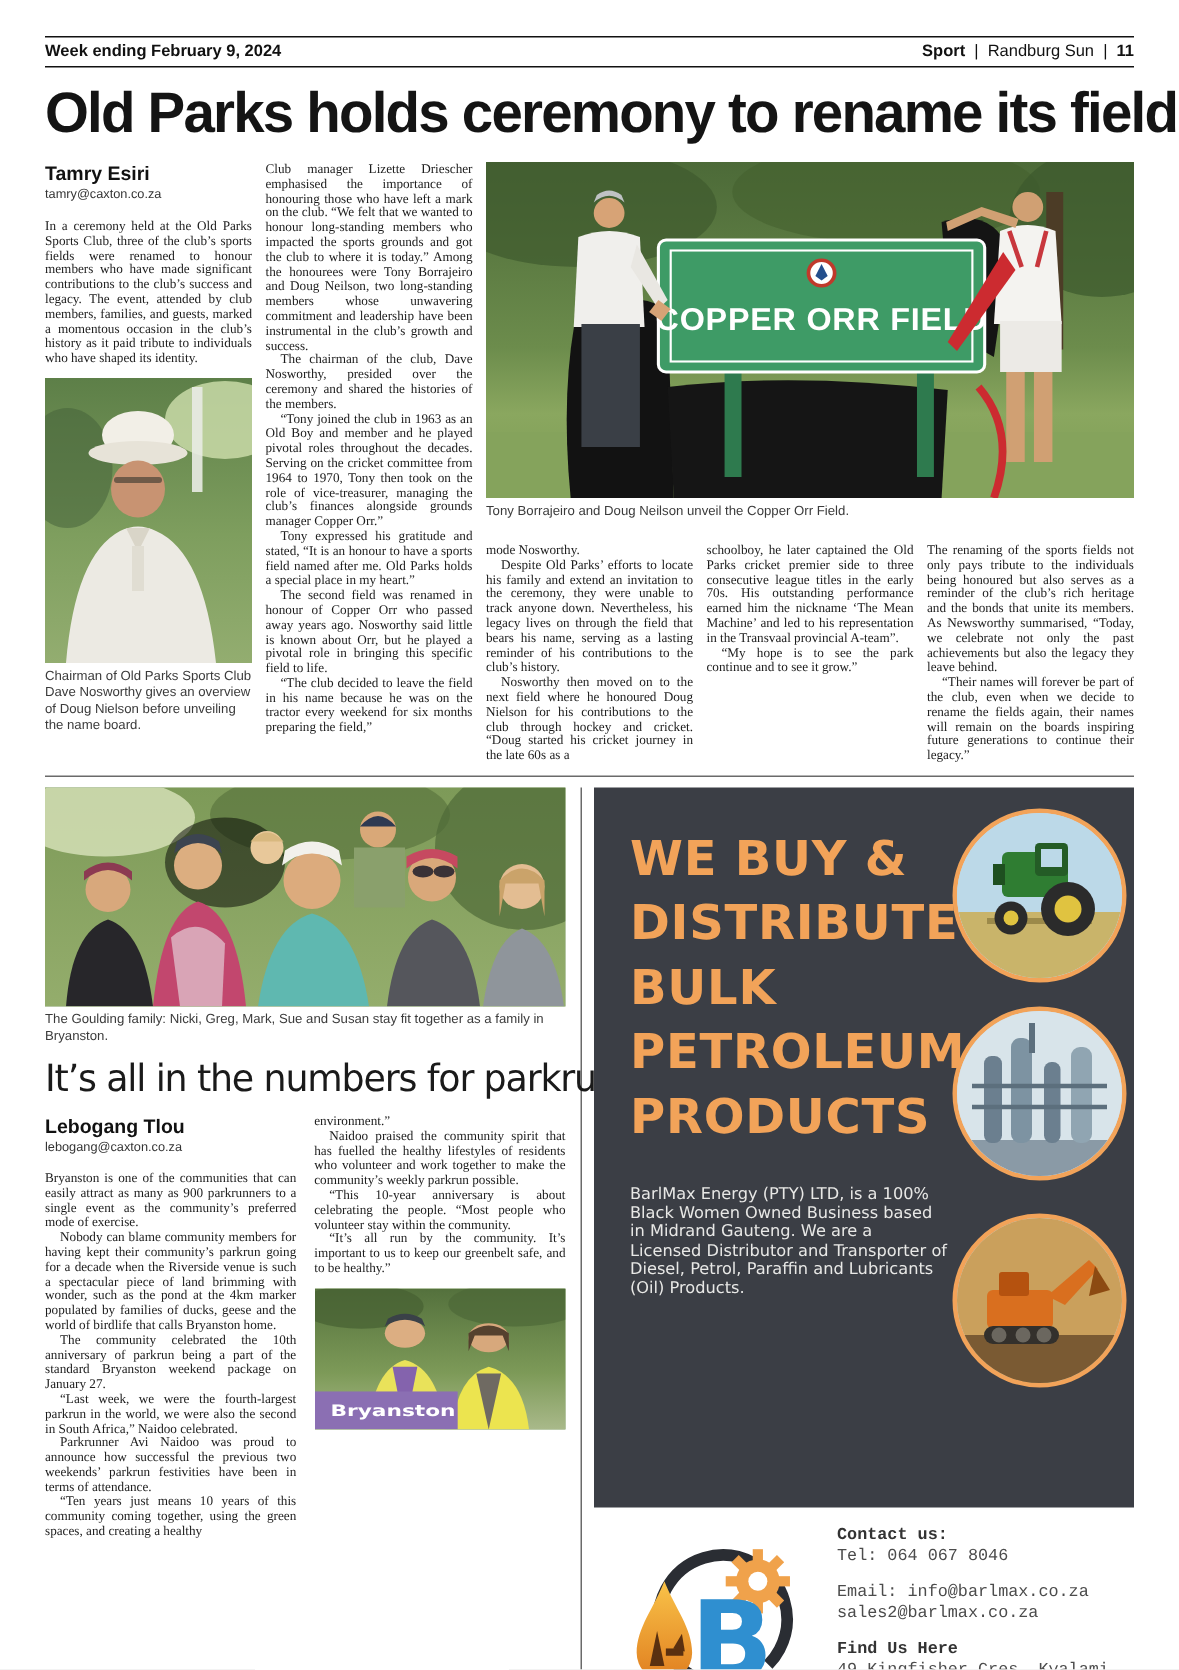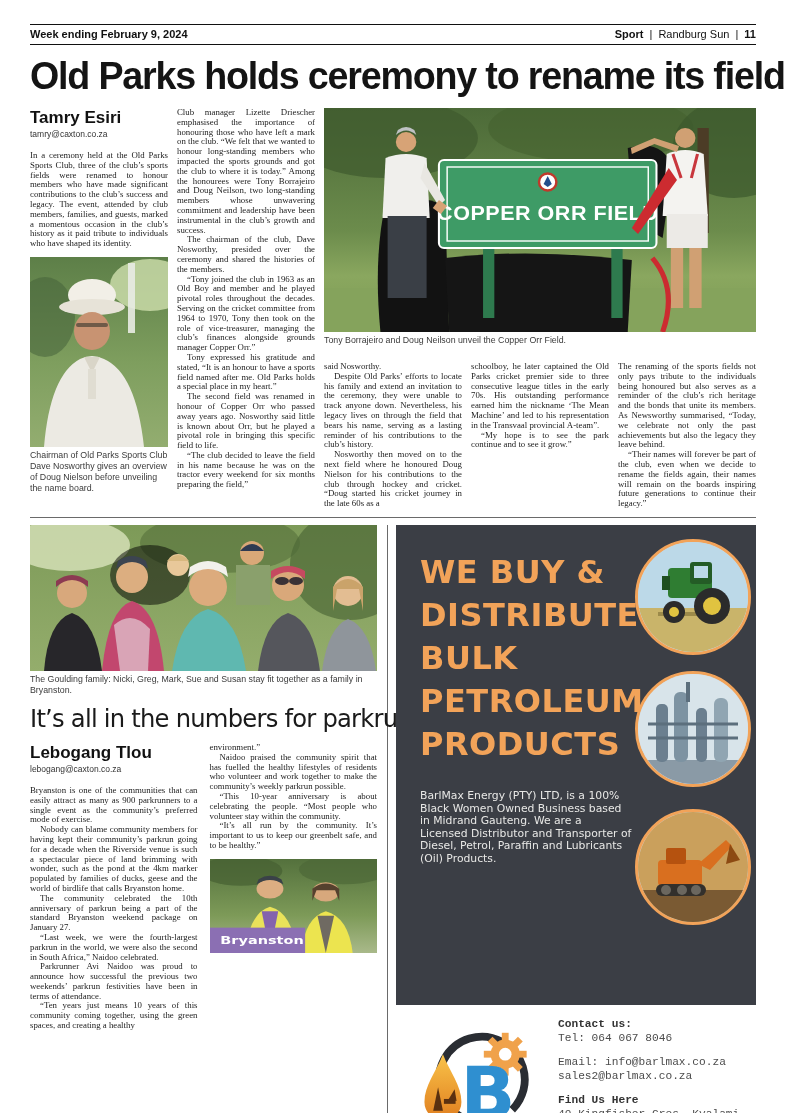--- a/index.html
+++ b/index.html
@@ -31,21 +31,21 @@
     column-gap:9px; row-gap:6px;
     grid-template-rows:248px auto;
   }
   .a1-c1 { grid-column:1; grid-row:1/3; }
   .a1-c2 { grid-column:2; grid-row:1/3; }
   .a1-fig { grid-column:3/6; grid-row:1; }
   .a1-c3 { grid-column:3; grid-row:2; }
   .a1-c4 { grid-column:4; grid-row:2; }
   .a1-c5 { grid-column:5; grid-row:2; }
   .byline { font-family:"Liberation Sans", sans-serif; margin-bottom:12px; }
-  .byline .name { font-size:17px; font-weight:bold; color:#111; }
+  .byline .name { font-size:13px; font-weight:bold; color:#111; }
   .byline .mail { font-size:8.5px; color:#333; margin-top:1px; }
   .body-col { font-size:8.8px; line-height:9.8px; text-align:justify; }
   .body-col p { margin:0; text-indent:10px; }
   .body-col p:first-child { text-indent:0; }
   .caption {
     font-family:"Liberation Sans", sans-serif; font-size:8.8px;
     line-height:11px; color:#3b3b3b; margin-top:3px;
   }
   figure { margin:0; }
   .photo-frame { width:100%; overflow:hidden; background:#7d9a5e; }
@@ -214,21 +214,21 @@
             <rect x="356" y="140" width="12" height="60" fill="#d0a073"></rect>
             <path d="M344 44 L322 36 L300 46 L299 40 L322 30 L346 38 Z" fill="#d0a073"></path>
           </g>
           <path d="M320 150 Q345 180 330 224" stroke="#cc2b30" stroke-width="5" fill="none"></path>
         </svg>
       </div>
       <figcaption class="caption">Tony Borrajeiro and Doug Neilson unveil the Copper Orr Field.</figcaption>
     </figure>
 
     <div class="a1-c3 body-col">
-        <p>said Nosworthy.</p>
+        <p>mode Nosworthy.</p>
         <p>Despite Old Parks’ efforts to locate his family and extend an invitation to the ceremony, they were unable to track anyone down. Nevertheless, his legacy lives on through the field that bears his name, serving as a lasting reminder of his contributions to the club’s history.</p>
         <p>Nosworthy then moved on to the next field where he honoured Doug Nielson for his contributions to the club through hockey and cricket. “Doug started his cricket journey in the late 60s as a</p>
       </div>
     <div class="a1-c4 body-col">
         <p>schoolboy, he later captained the Old Parks cricket premier side to three consecutive league titles in the early 70s. His outstanding performance earned him the nickname ‘The Mean Machine’ and led to his representation in the Transvaal provincial A-team”.</p>
         <p>“My hope is to see the park continue and to see it grow.”</p>
       </div>
     <div class="a1-c5 body-col">
         <p>The renaming of the sports fields not only pays tribute to the individuals being honoured but also serves as a reminder of the club’s rich heritage and the bonds that unite its members. As Newsworthy summarised, “Today, we celebrate not only the past achievements but also the legacy they leave behind.</p>
         <p>“Their names will forever be part of the club, even when we decide to rename the fields again, their names will remain on the boards inspiring future generations to continue their legacy.”</p>

